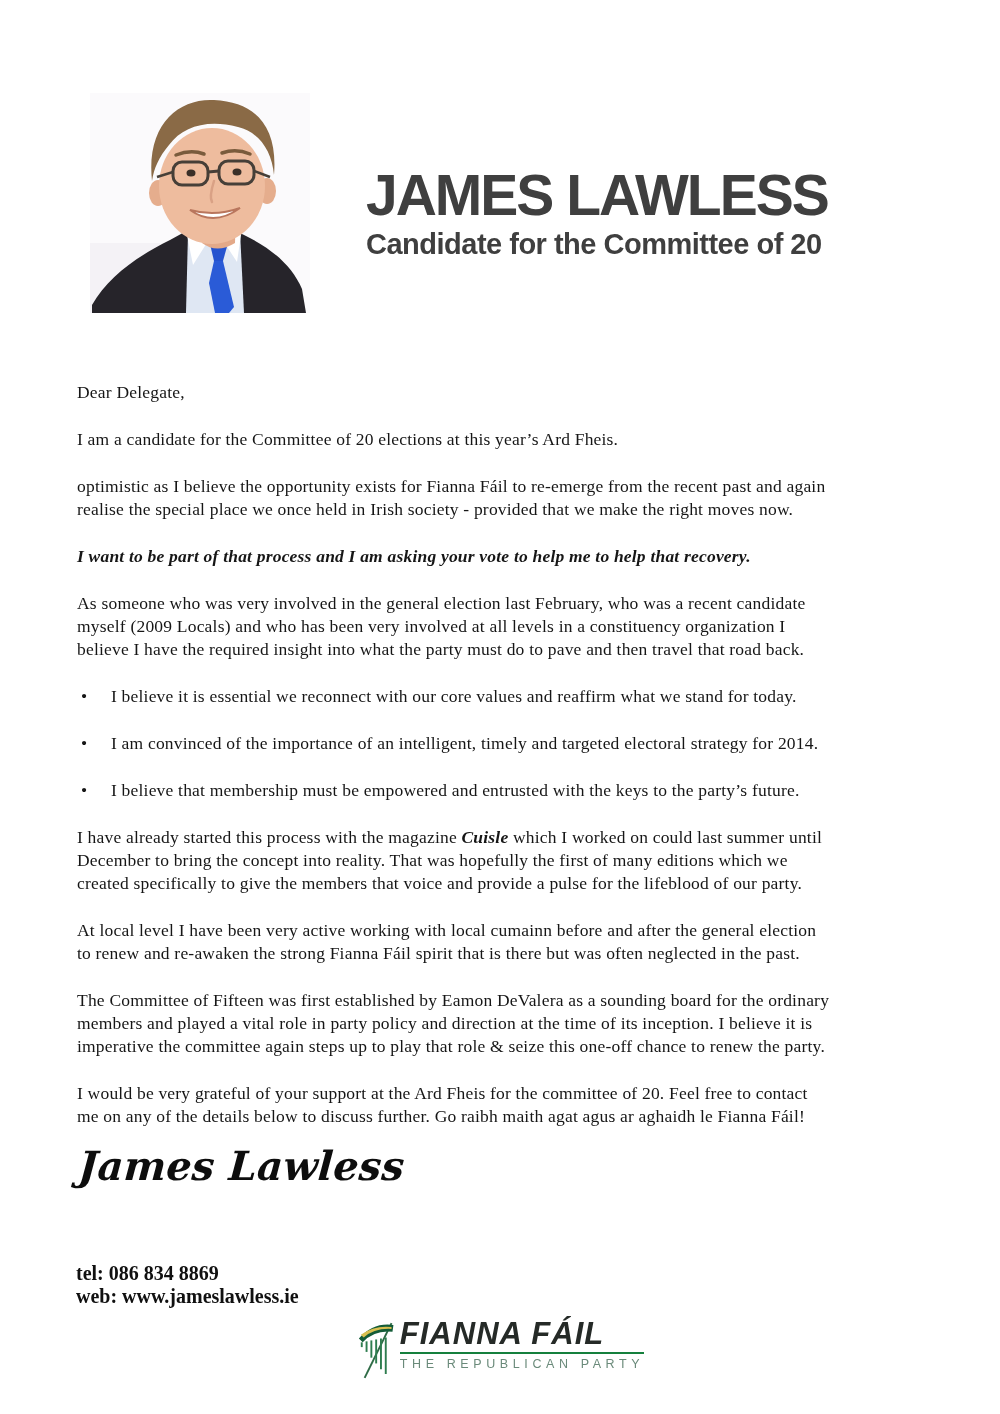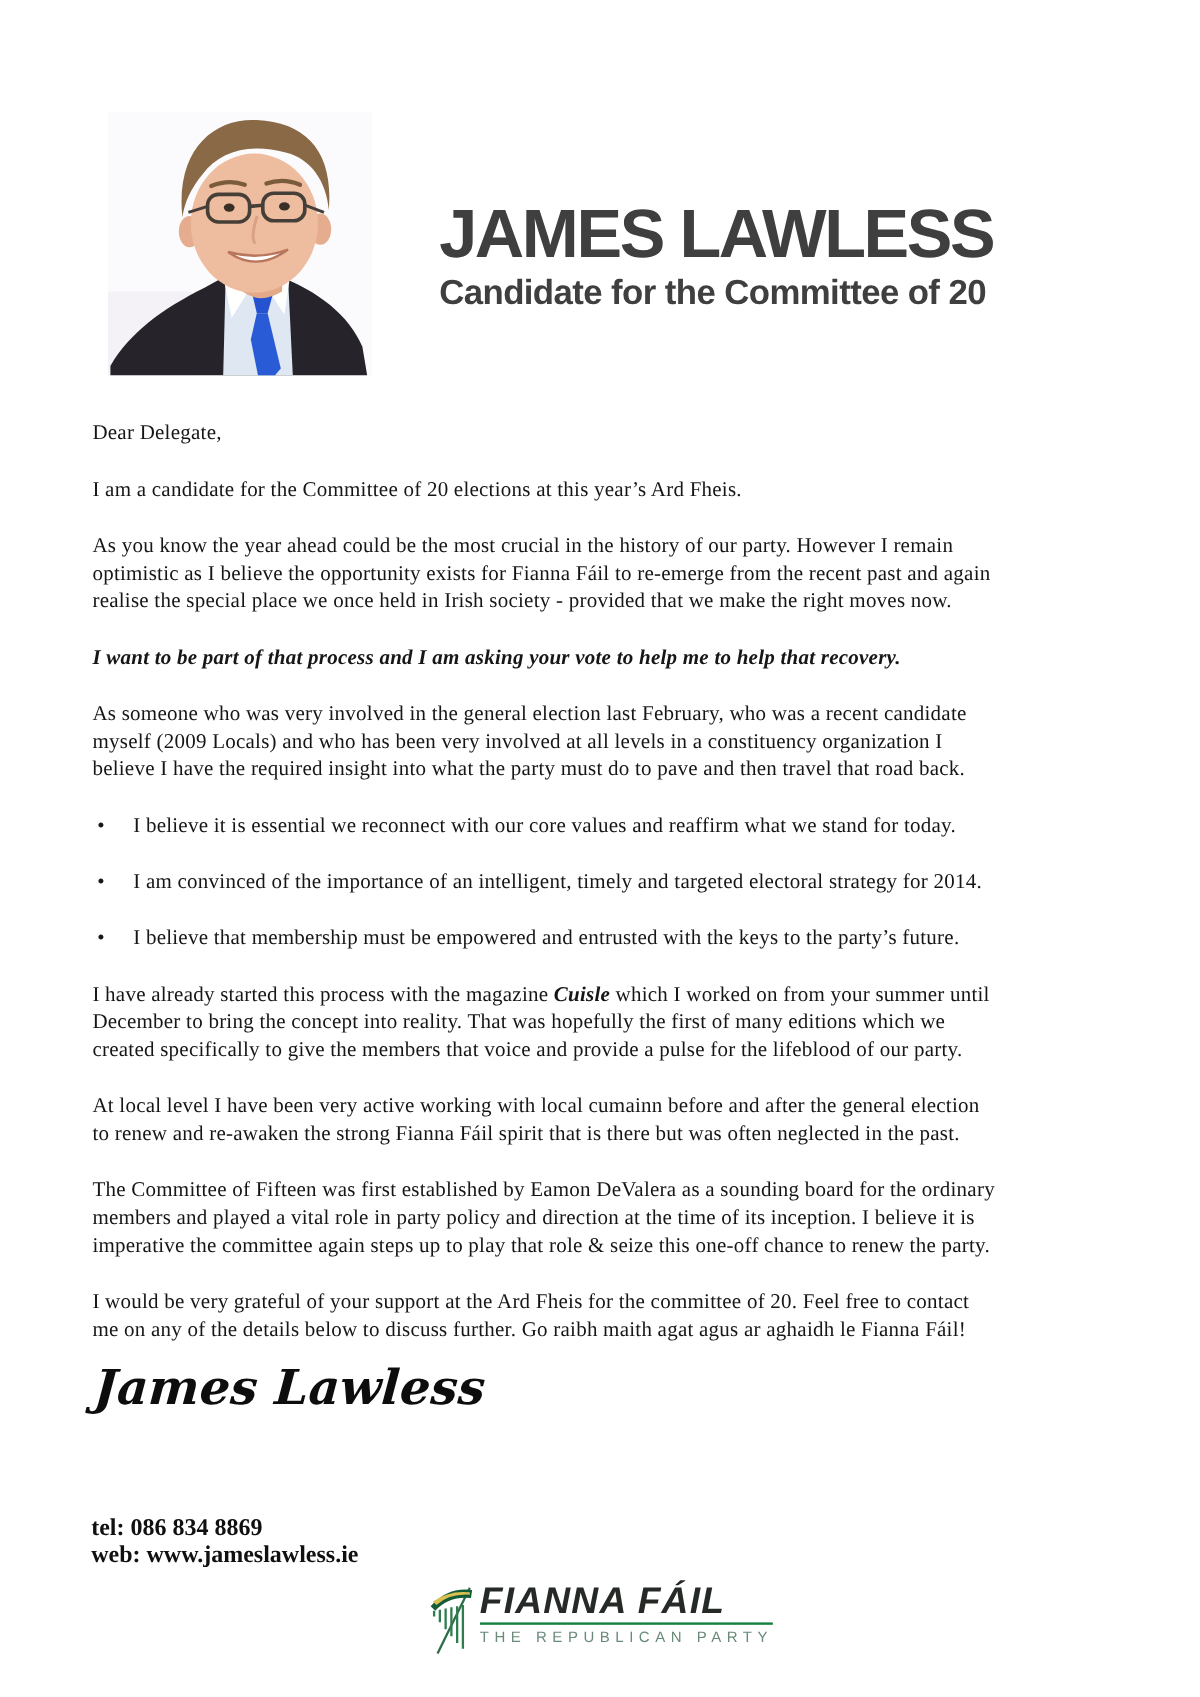--- a/index.html
+++ b/index.html
@@ -8,21 +8,21 @@
 
   
   .photo{position:absolute;left:90px;top:93px;width:220px;height:220px;}
   .titleblock{position:absolute;left:366px;top:167px;}
   .name{font-family:"Liberation Sans", sans-serif;font-weight:bold;font-size:57px;
         letter-spacing:-2px;color:#3f3f3f;line-height:1;white-space:nowrap;}
   .subtitle{font-family:"Liberation Sans", sans-serif;font-weight:bold;font-size:29px;
         letter-spacing:-0.5px;color:#3f3f3f;margin-top:4px;white-space:nowrap;}
 
   
-  .letter{position:absolute;left:77px;top:349px;width:845px;
+  .letter{position:absolute;left:77px;top:381px;width:845px;
           font-size:17.5px;line-height:23px;letter-spacing:0.2px;}
   .para{margin:0 0 24px 0;}
   .line{white-space:nowrap;}
   .callout{text-align:left;font-weight:bold;font-style:italic;white-space:nowrap;}
   .bullet-row{display:flex;margin:0 0 24px 0;}
   .bullet-marker{width:30px;flex:0 0 30px;padding-left:4px;}
   .cuisle{font-weight:bold;font-style:italic;}
   .signature{font-family:"DejaVu Serif", serif;font-style:italic;font-weight:bold;
              font-size:40px;line-height:48px;color:#0d0d0d;margin-top:14px;
              transform:skewX(-4deg);transform-origin:left bottom;white-space:nowrap;}
@@ -90,21 +90,20 @@
     </div>
   </div>
 
   <div class="letter">
 
     <div class="para">Dear Delegate,</div>
 
     <div class="para">I am a candidate for the Committee of 20 elections at this year’s Ard Fheis.</div>
 
     <div class="para">
-      <div class="line">As you know the year ahead could be the most crucial in the history of our party. However I remain</div>
       <div class="line">optimistic as I believe the opportunity exists for Fianna Fáil to re-emerge from the recent past and again</div>
       <div class="line">realise the special place we once held in Irish society - provided that we make the right moves now.</div>
     </div>
 
     <div class="para callout">I want to be part of that process and I am asking your vote to help me to help that recovery.</div>
 
     <div class="para">
       <div class="line">As someone who was very involved in the general election last February, who was a recent candidate</div>
       <div class="line">myself (2009 Locals) and who has been very involved at all levels in a constituency organization I</div>
       <div class="line">believe I have the required insight into what the party must do to pave and then travel that road back.</div>
@@ -117,21 +116,21 @@
     <div class="bullet-row">
       <span class="bullet-marker">•</span>
       <span class="line">I am convinced of the importance of an intelligent, timely and targeted electoral strategy for 2014.</span>
     </div>
     <div class="bullet-row">
       <span class="bullet-marker">•</span>
       <span class="line">I believe that membership must be empowered and entrusted with the keys to the party’s future.</span>
     </div>
 
     <div class="para">
-      <div class="line"><span>I have already started this process with the magazine </span><span class="cuisle">Cuisle</span><span> which I worked on from your summer until</span></div>
+      <div class="line"><span>I have already started this process with the magazine </span><span class="cuisle">Cuisle</span><span> which I worked on could last summer until</span></div>
       <div class="line">December to bring the concept into reality. That was hopefully the first of many editions which we</div>
       <div class="line">created specifically to give the members that voice and provide a pulse for the lifeblood of our party.</div>
     </div>
 
     <div class="para">
       <div class="line">At local level I have been very active working with local cumainn before and after the general election</div>
       <div class="line">to renew and re-awaken the strong Fianna Fáil spirit that is there but was often neglected in the past.</div>
     </div>
 
     <div class="para">

